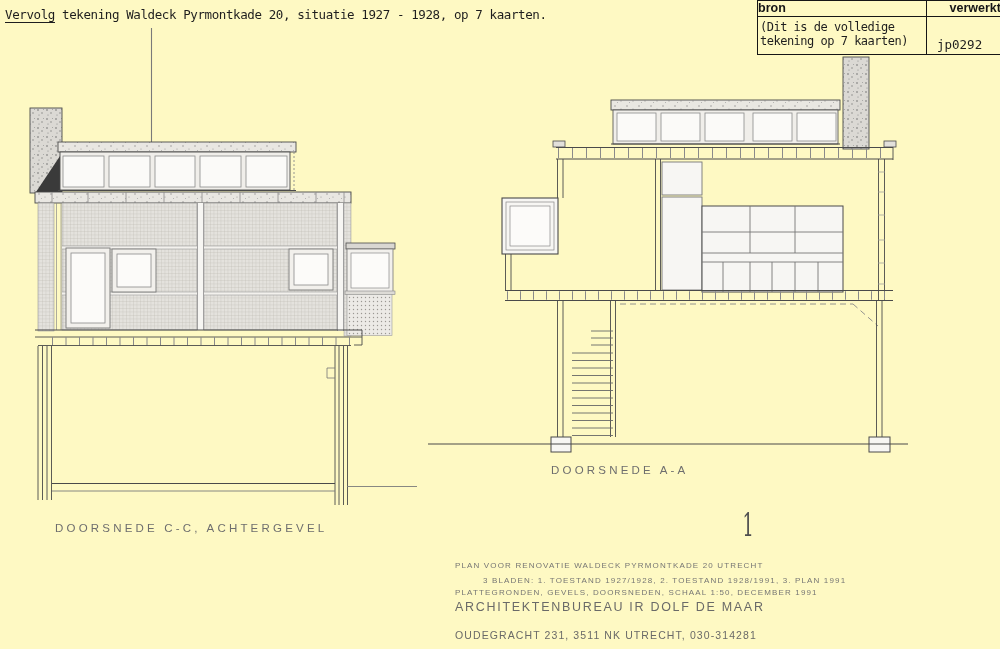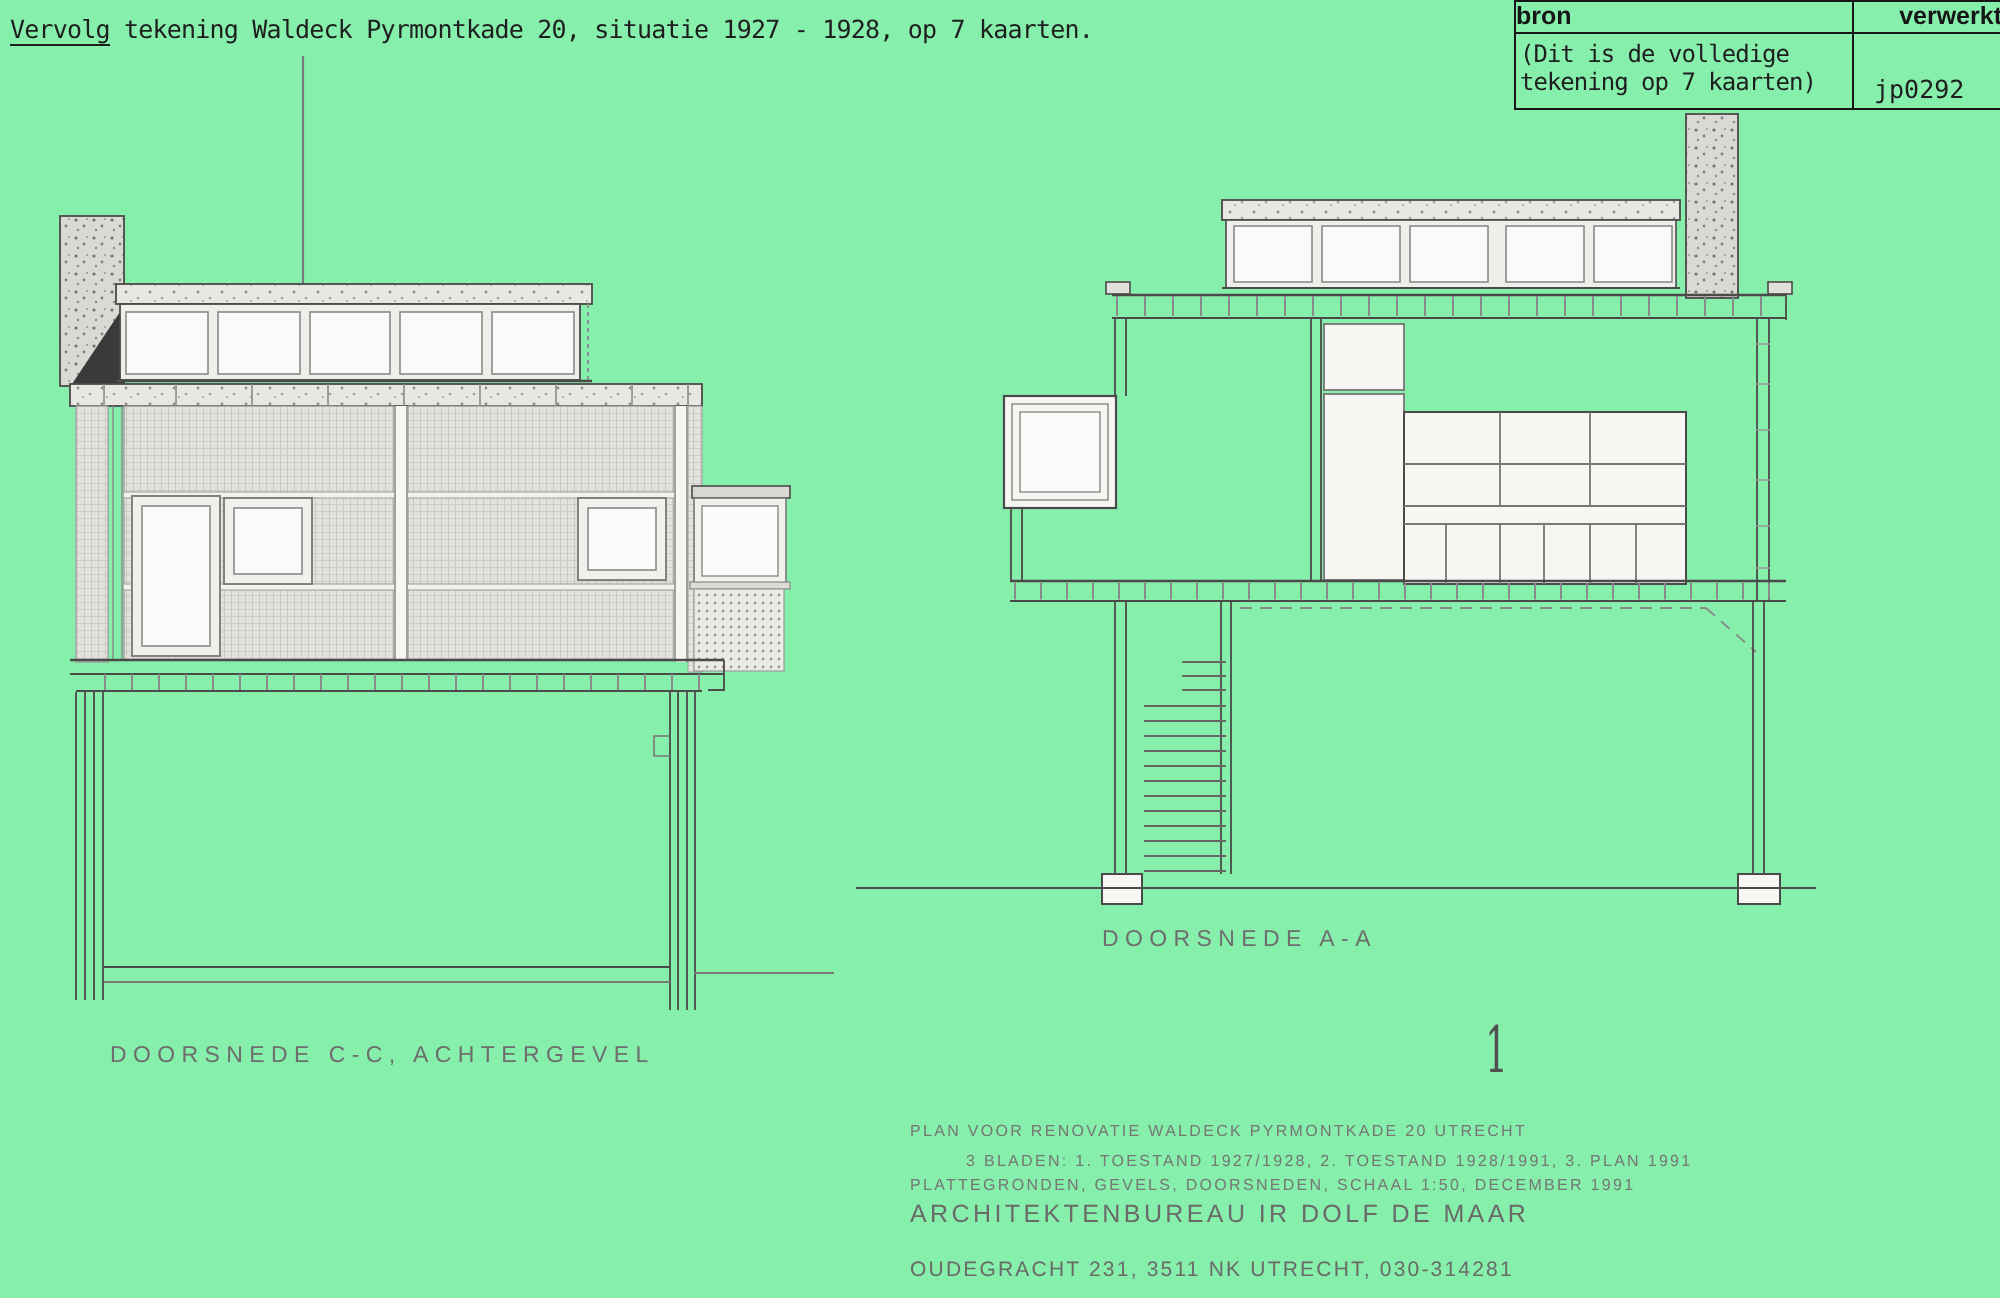--- a/index.html
+++ b/index.html
@@ -1,16 +1,16 @@
 <!DOCTYPE html>
 <html><head>
 <meta charset="utf-8">
 <style>
   html,body{margin:0;padding:0;background:#e9e8e5;}
-  #page{position:relative;width:1000px;height:649px;background:#86efac;overflow:hidden;
+  #page{position:relative;width:1000px;height:649px;background:#fef9c3;overflow:hidden;
         font-family:"Liberation Sans",sans-serif;}
   
   #typed-header{position:absolute;left:5px;top:7px;font-family:"DejaVu Sans Mono",monospace;
         font-size:12.5px;color:#1e1e1e;white-space:nowrap;letter-spacing:-0.4px;}
   #typed-header .uline{border-bottom:1.4px solid #1e1e1e;padding-bottom:0px;}
   
   #source-table{position:absolute;left:757px;top:0;width:243px;height:53px;
         border-left:1.6px solid #161616;border-bottom:1.8px solid #161616;border-top:1px solid #161616;}
   #source-table .hdr-row{display:flex;height:15px;border-bottom:1.4px solid #161616;
         font-size:12.5px;font-weight:600;color:#161616;line-height:15px;}

